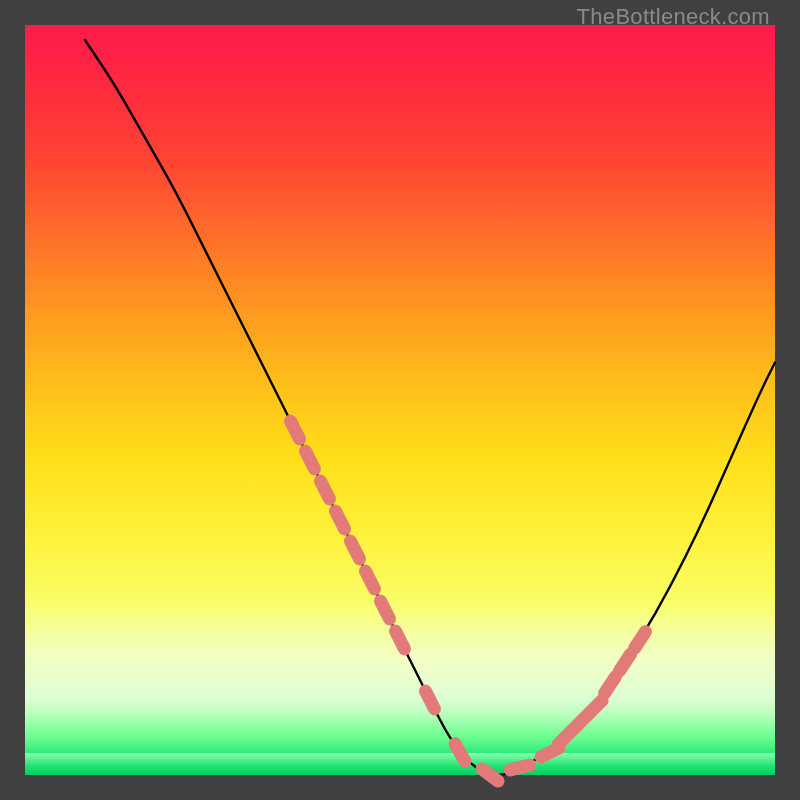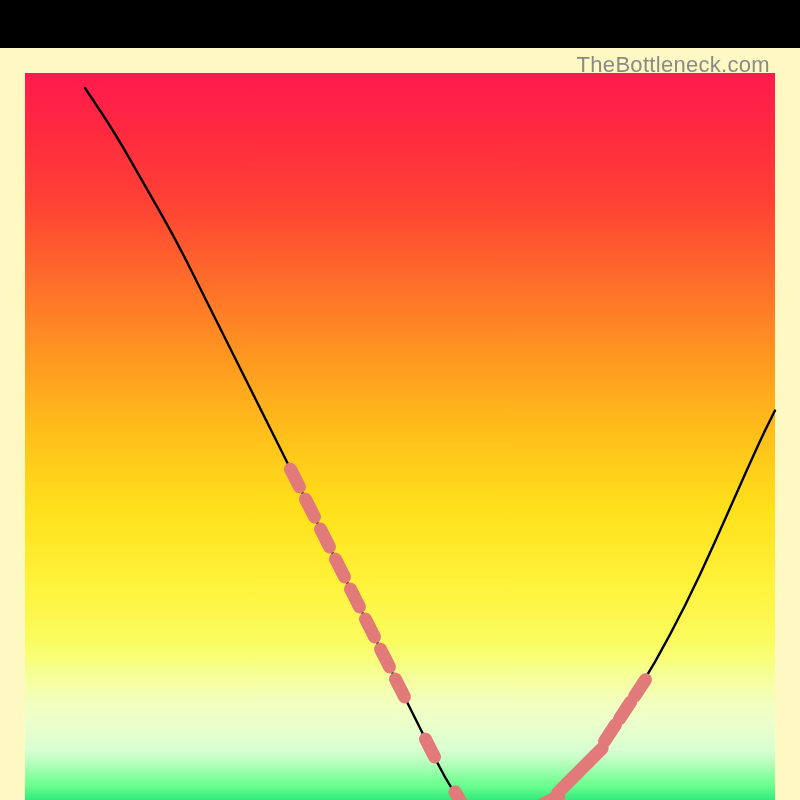--- a/index.html
+++ b/index.html
@@ -7,22 +7,21 @@
     padding: 0;
     width: 800px;
     height: 800px;
     background: #000;
     overflow: hidden;
     font-family: Arial, Helvetica, sans-serif;
   }
   .frame {
     position: absolute;
     inset: 0;
-    background: #fef9c3;
-    margin-top: 48px;
+    background: #404040;
   }
   .plot-area {
     position: absolute;
     left: 25px;
     top: 25px;
     width: 750px;
     height: 750px;
     background: linear-gradient(
       to bottom,
       #ff1a4d 0%,

